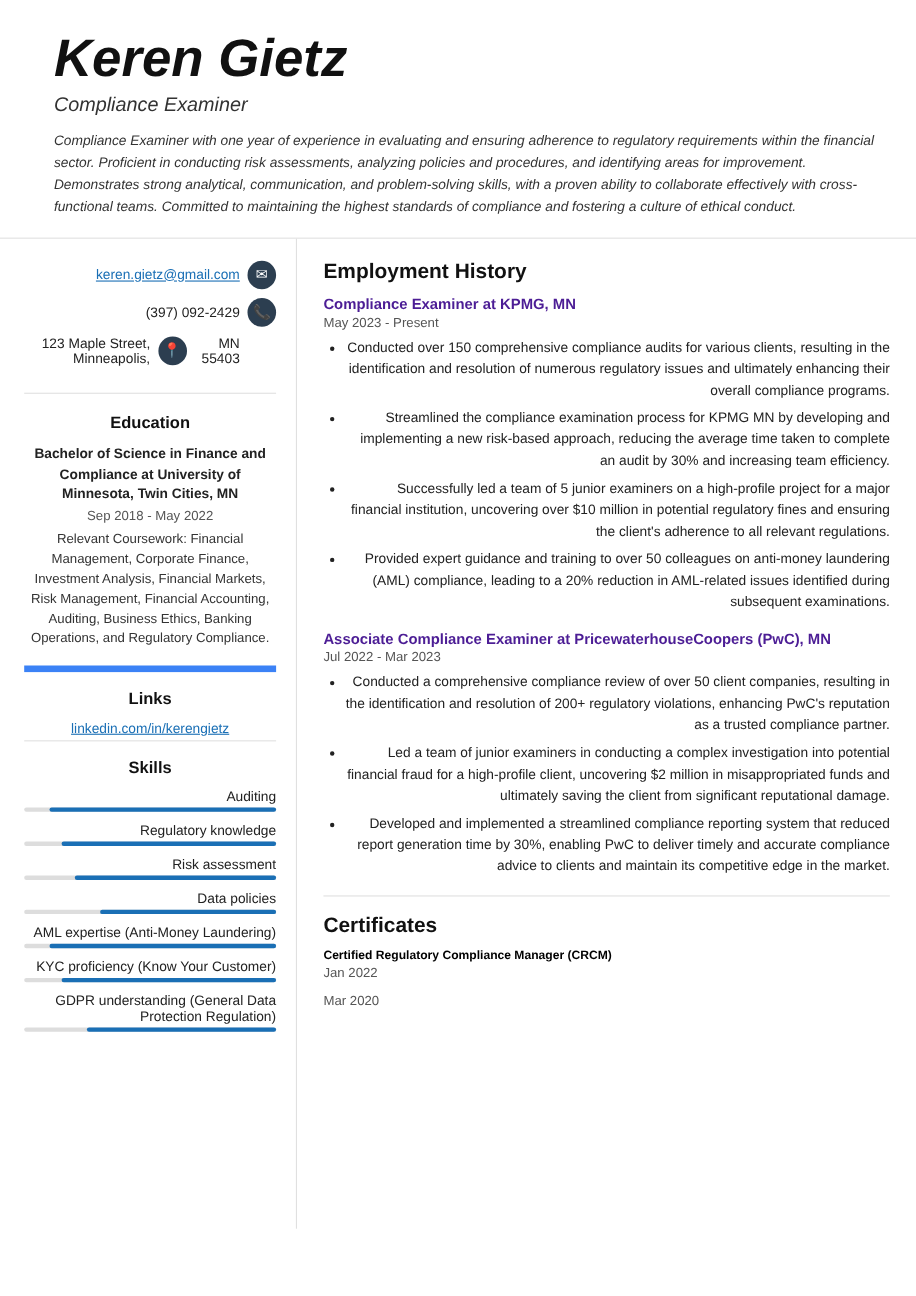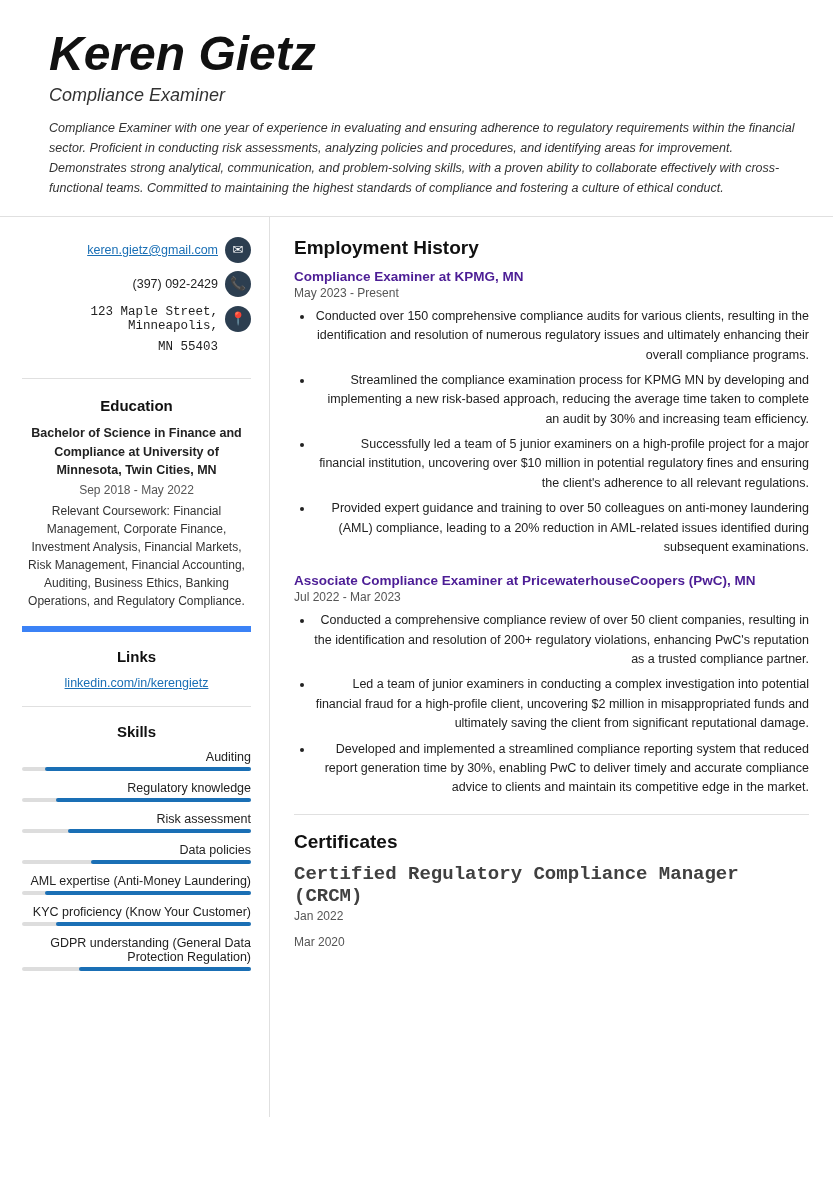--- a/index.html
+++ b/index.html
@@ -128,21 +128,21 @@
 
     .edu-coursework {
       font-size: 12px;
       color: #333;
       line-height: 1.5;
       text-align: center;
     }
 
     .links-section {
       margin-bottom: 16px;
-      padding-bottom: 16px;
+      padding-bottom: 4px;
       border-bottom: 1px solid #e0e0e0;
       text-align: center;
     }
 
     .links-section a {
       color: #1a6fb5;
       text-decoration: underline;
       font-size: 12.5px;
     }
 
@@ -221,25 +221,24 @@
       margin-bottom: 8px;
     }
 
     .section-divider {
       border: none;
       border-top: 1px solid #e0e0e0;
       margin: 16px 0;
     }
 
     .cert-name {
-      font-size: 19px;
-      font-weight: 700;
-      color: #404040;
+      font-size: 11px;
+      font-weight: 700;
+      color: #000000;
       margin-bottom: 2px;
-      font-family: Liberation Mono, monospace;
     }
 
     .cert-date {
       font-size: 12px;
       color: #555;
       margin-bottom: 12px;
     }
   </style>
 </head>
 <body>
@@ -258,21 +257,21 @@
       <div class="contact-item">
         <span class="contact-text">
           <a>keren.gietz@gmail.com</a>
         </span>
         <span class="icon-circle">✉</span>
       </div>
       <div class="contact-item">
         <span class="contact-text">(397) 092-2429</span>
         <span class="icon-circle">📞</span>
       </div>
-      <div class="contact-item" style="flex-direction:column; align-items:flex-end;font-family:Liberation Mono, monospace;">
+      <div class="contact-item" style="align-items:flex-end;">
         <div class="address-row">
           <span class="contact-text">123 Maple Street, Minneapolis,</span>
           <span class="icon-circle">📍</span>
         </div>
         <div style="text-align:right; font-size:12.5px; padding-right:33px;">MN 55403</div>
       </div>
     </div>
 
     <div class="education-section">
       <div class="section-title">Education</div>

